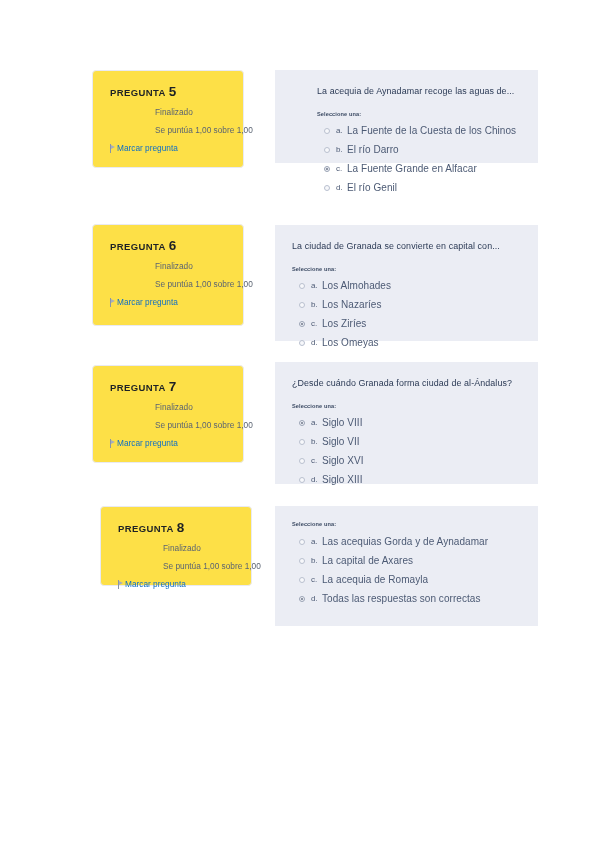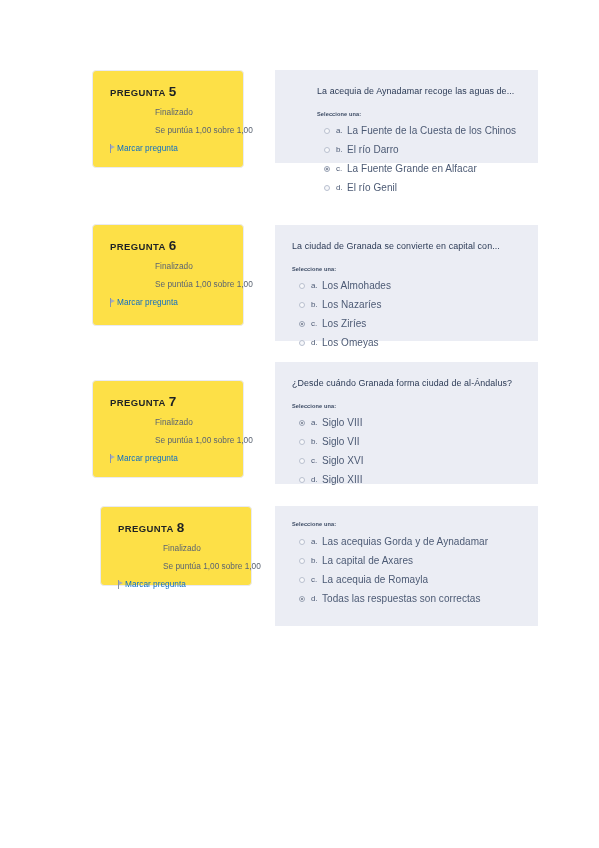--- a/index.html
+++ b/index.html
@@ -256,21 +256,21 @@
         <span class="answer-text">Los Ziríes</span>
       </li>
       <li class="answer-item">
         <span class="radio"></span>
         <span class="answer-letter">d.</span>
         <span class="answer-text">Los Omeyas</span>
       </li>
     </ul>
   </div>
 
-  <div class="info-panel" style="left:92px; top:380px; height:98px;">
+  <div class="info-panel" style="left:92px; top:365px; height:98px;">
     <div class="info-heading">
       <span>PREGUNTA</span><span class="qnum">7</span>
     </div>
     <div class="info-state">Finalizado</div>
     <div class="info-grade">Se puntúa 1,00 sobre 1,00</div>
     <div class="info-flag">
       <span class="flag-icon"></span>
       <span>Marcar pregunta</span>
     </div>
   </div>

